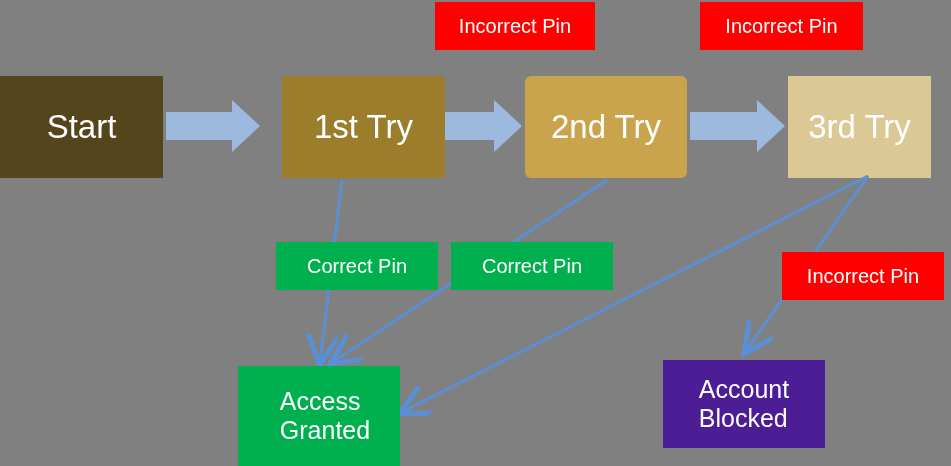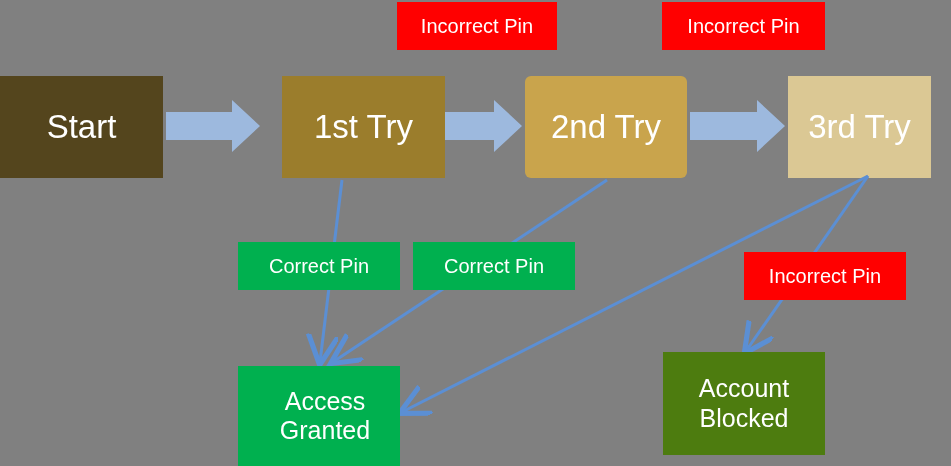--- a/index.html
+++ b/index.html
@@ -13,36 +13,36 @@
     height: 466px;
     background: #808080;
     overflow: hidden;
     font-family: "Liberation Sans", sans-serif;
   }
   .node {
     position: absolute;
     display: flex;
     align-items: center;
     justify-content: center;
-    text-align: center;
     color: #ffffff;
     box-sizing: border-box;
     line-height: 1.18;
     white-space: pre-line;
   }
   .stage { font-size: 33px; }
   .terminal { font-size: 25px; }
   .label-chip {
     position: absolute;
     display: flex;
     align-items: center;
     justify-content: center;
     color: #ffffff;
     font-size: 20px;
     box-sizing: border-box;
+    margin-left: 38px;
   }
   #arrows {
     position: absolute;
     left: 0;
     top: 0;
     width: 951px;
     height: 466px;
     pointer-events: none;
   }
   #blockarrows {
@@ -111,18 +111,18 @@
 
   <div class="label-chip" style="left:744px; top:252px; width:162px; height:48px; background:#ff0000;">
     <span>Incorrect Pin</span>
   </div>
 
   <div class="node terminal" style="left:238px; top:366px; width:162px; height:100px; background:#00b04f;padding-left:12px;">
     <span>Access
 Granted</span>
   </div>
 
-  <div class="node terminal" style="left:663px; top:352px; width:162px; height:103px; background:#4d7c0f;">
+  <div class="node terminal" style="left:663px; top:360px; width:162px; height:88px; background:#4c1d95;">
     <span>Account
 Blocked</span>
   </div>
 
 </div>
 
 </body></html>

